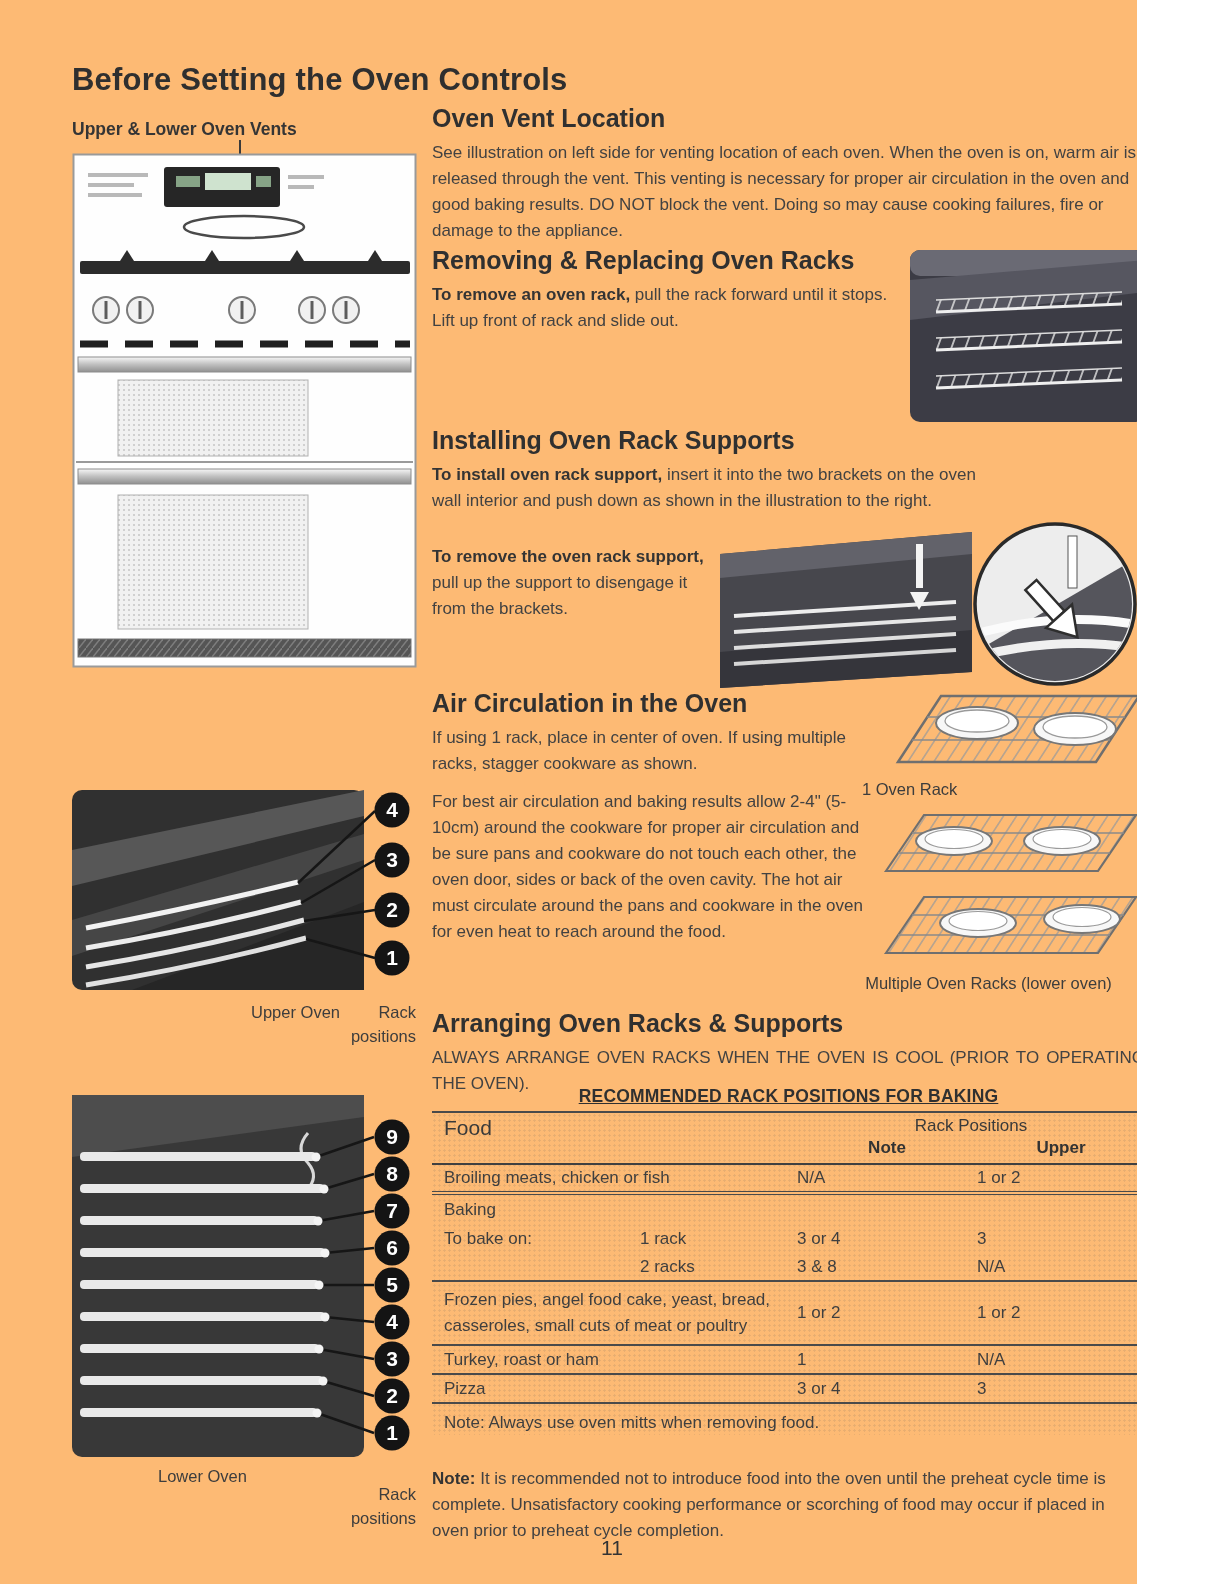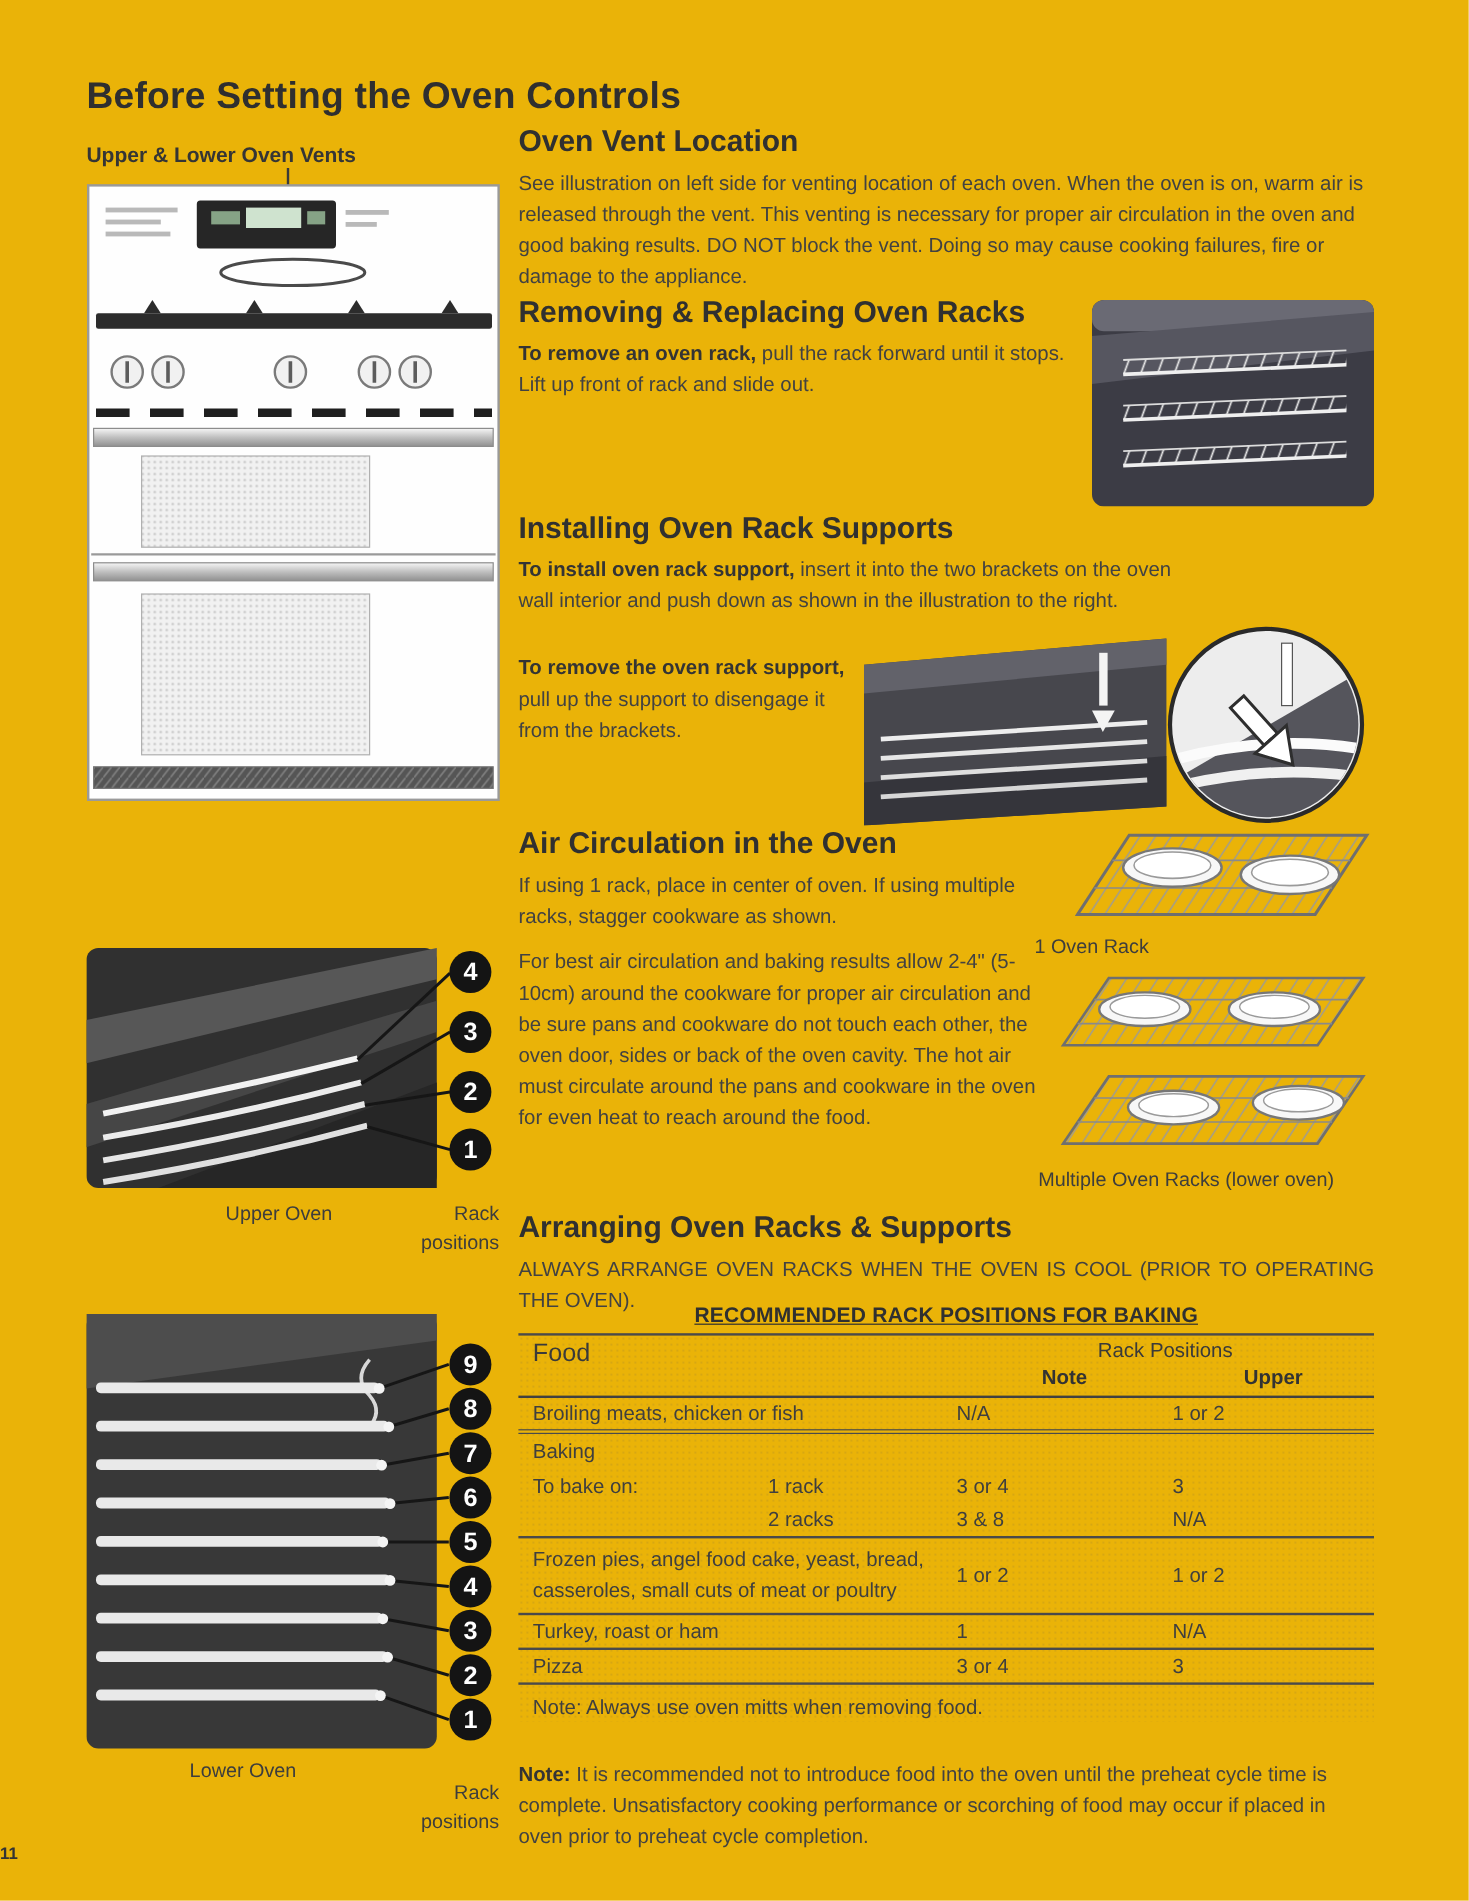--- a/index.html
+++ b/index.html
@@ -1,30 +1,30 @@
 <!DOCTYPE html>
 <html><head>
 <meta charset="utf-8">
 <style>
   *{margin:0;padding:0;box-sizing:border-box}
   html,body{background:#fff}
   body{font-family:"Liberation Sans",sans-serif;color:#3f3f3f}
   svg{display:block}
-  .page{position:relative;width:1224px;height:1584px;background:#eab308;overflow:hidden}
+  .page{position:relative;width:1137px;height:1584px;background:#fdba74;overflow:hidden}
 
   .h1{position:absolute;left:72px;top:62px;font-size:31px;font-weight:bold;color:#2f2f2f;letter-spacing:.2px}
 
   
   .vents-label{position:absolute;left:72px;top:119px;font-size:17.5px;font-weight:bold;color:#353535}
   .pointer-line{position:absolute;left:239px;top:140px;width:2px;height:77px;background:#3a3a3a}
   .oven-svg{position:absolute;left:72px;top:153px}
   .upper-illus{position:absolute;left:72px;top:790px}
   .lower-illus{position:absolute;left:72px;top:1095px}
   .cap{font-size:16.5px;color:#3d3d3d;line-height:24px}
-  .cap-upper-oven{position:absolute;left:125px;top:1000px;width:215px;text-align:center}
+  .cap-upper-oven{position:absolute;left:125px;top:1000px;width:215px;text-align:right}
   .cap-rackpos-upper{position:absolute;left:330px;top:1000px;width:86px;text-align:right}
   .cap-lower-oven{position:absolute;left:95px;top:1464px;width:215px;text-align:center}
   .cap-rackpos-lower{position:absolute;left:330px;top:1482px;width:86px;text-align:right}
   .badge-num{fill:#fff;font-size:21px;font-weight:bold;text-anchor:middle;font-family:"Liberation Sans",sans-serif}
 
   
   .rightcol{position:absolute;left:432px;top:104px;width:713px;height:1480px}
   .sec{position:absolute;left:0;width:713px}
   .sec-h{font-size:25px;font-weight:bold;color:#303030;margin:0 0 7px}
   .bodytext{font-size:17px;line-height:26px;color:#424242}
@@ -60,21 +60,21 @@
   .t-row{display:grid;grid-template-columns:1fr 180px 168px;align-items:center;font-size:17px;color:#3f3f3f;padding:3px 0;min-height:29px}
   .t-row .c-food{padding-left:12px}
   .c-val{text-align:left}
   .rule{border-bottom:2px solid #4a4a4a}
   .rule-dbl{border-bottom:4px double #4a4a4a}
   .f-main{display:inline-block;width:196px}
   .frozen .c-food{max-width:352px;line-height:26px;padding-top:2px;padding-bottom:2px}
   .t-note{font-size:17px;color:#3f3f3f;padding:9px 0 2px 12px}
 
   #sec-note{top:1362px}
-  .pagenum{position:absolute;left:0;top:1536px;width:1224px;text-align:left;font-size:14px;font-weight:bold;color:#333}
+  .pagenum{position:absolute;left:0;top:1536px;width:1224px;text-align:center;font-size:21px;font-weight:normal;color:#333}
 </style>
 </head>
 <body>
 
 <div class="page">
 
   <div class="h1">Before Setting the Oven Controls</div>
 
   <div class="vents-label">Upper &amp; Lower Oven Vents</div>
   <div class="pointer-line"></div>

